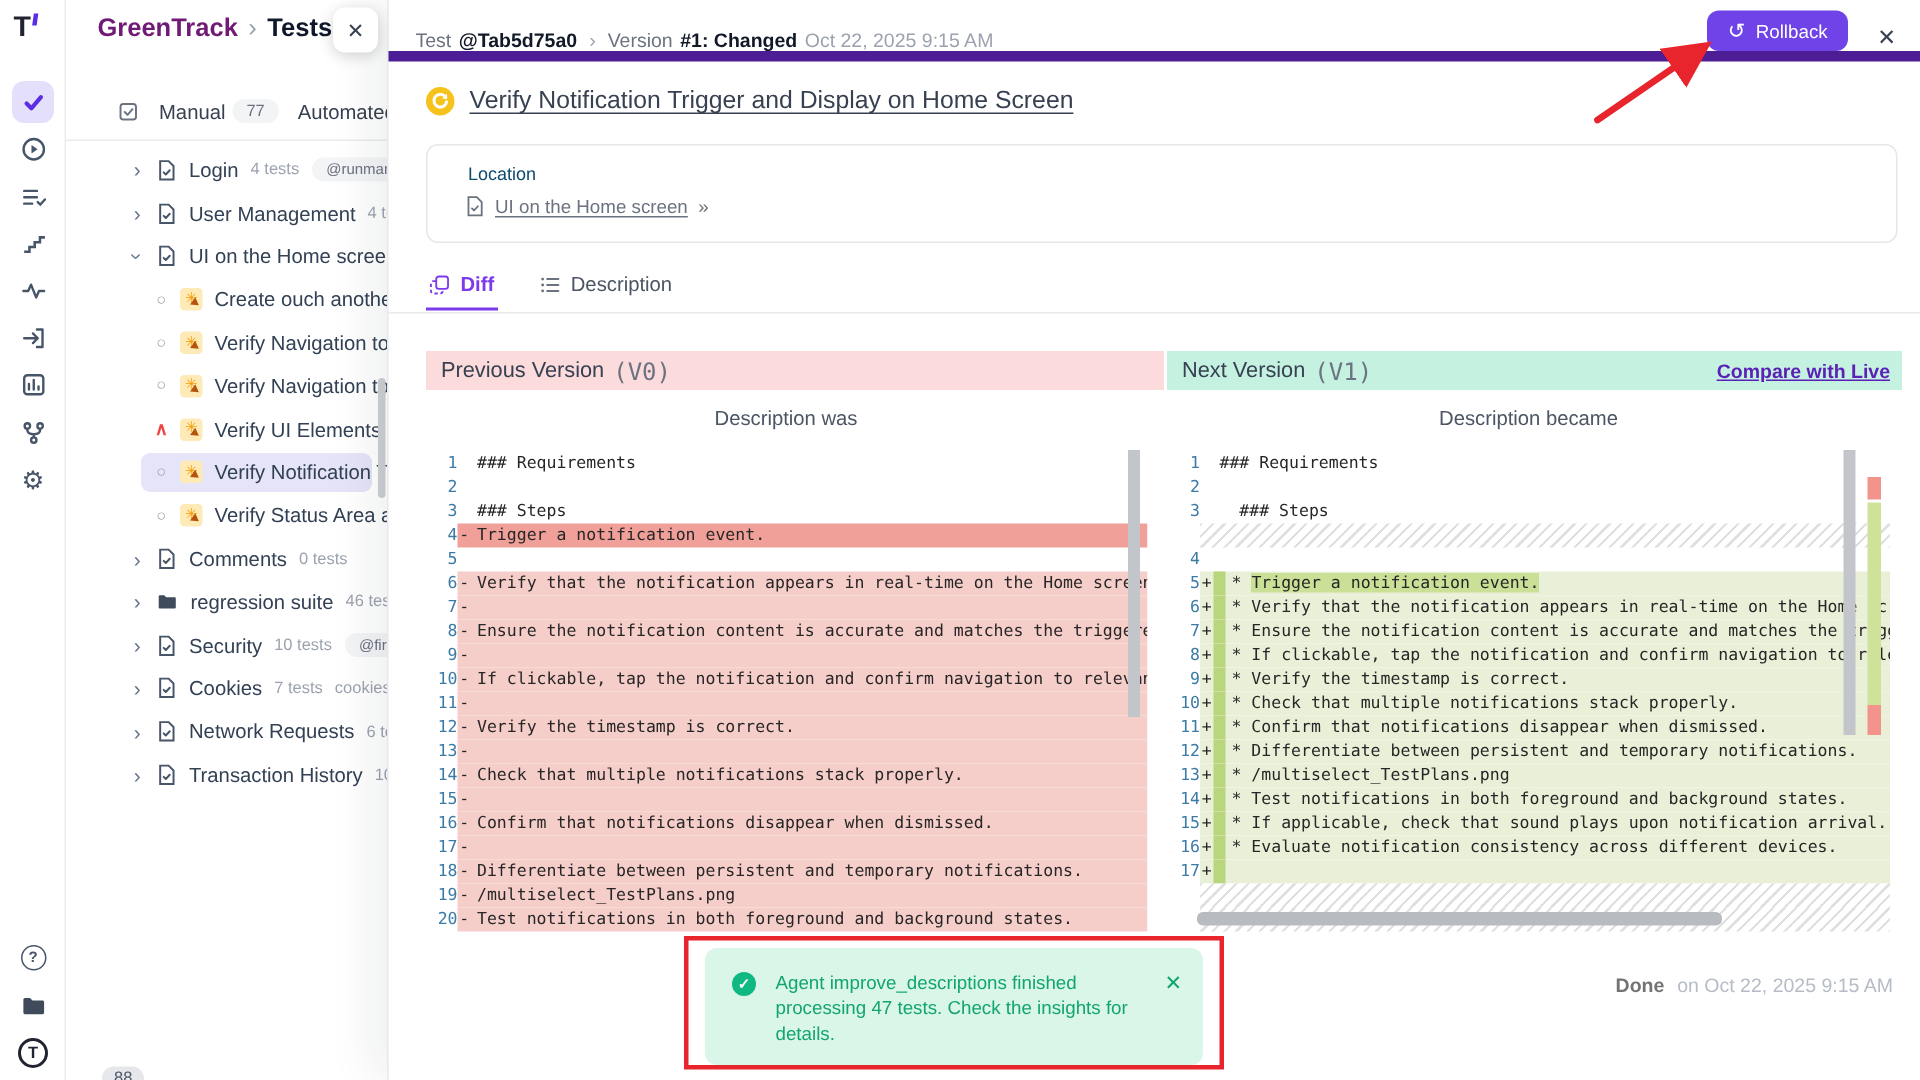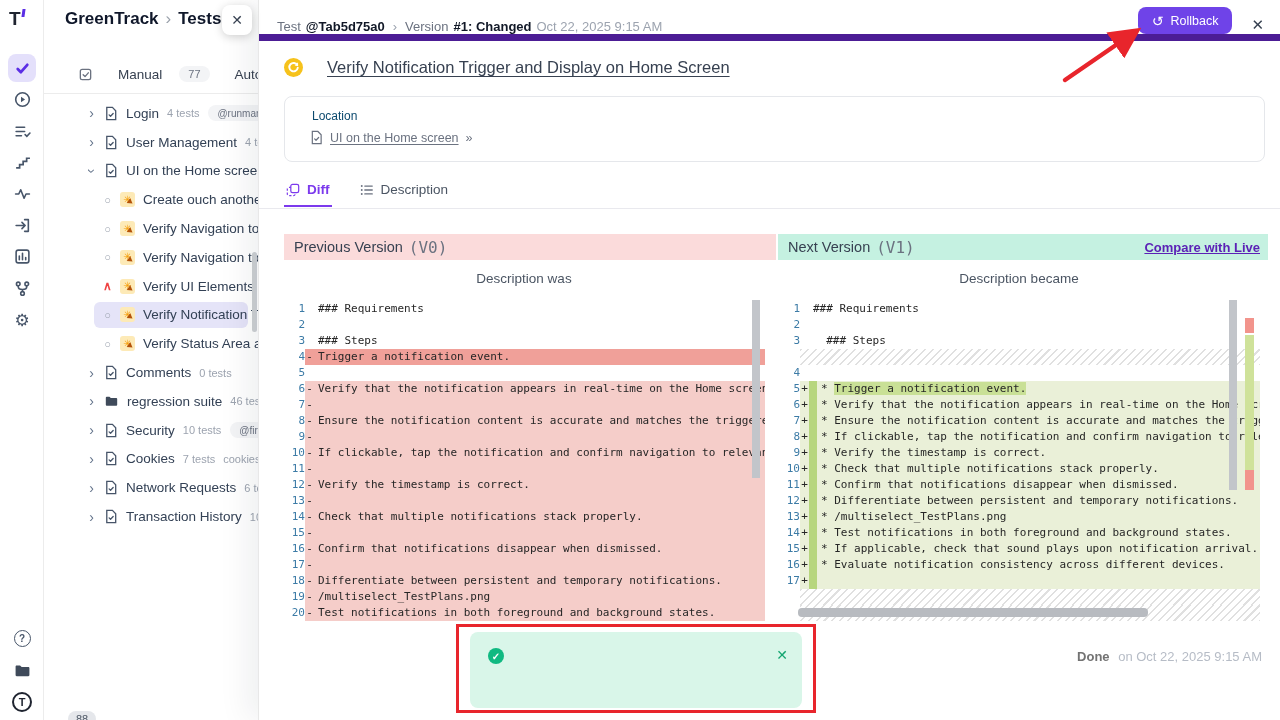--- a/index.html
+++ b/index.html
@@ -21,25 +21,25 @@
                display:flex; align-items:center; justify-content:center; font-size:10px;
                font-weight:700; color:#475569; }
   .avatar-t { width:20px; height:20px; border:2px solid #1f2430; border-radius:50%;
               display:flex; align-items:center; justify-content:center; font-size:11px;
               font-weight:700; color:#1f2430; }
 
   
   .sidebar { position:absolute; left:44px; top:0; width:214px; height:720px; background:#fff;
              overflow:hidden; z-index:4; }
   .breadcrumb { position:absolute; left:21px; top:9px; font-size:17px; white-space:nowrap; }
-  .bc-root { color:#0f172a; font-weight:600;text-align:right; }
+  .bc-root { color:#701a75; font-weight:600;text-align:right; }
   .bc-sep  { color:#9aa1ab; margin:0 7px; }
   .bc-cur  { color:#0f172a; font-weight:700; }
   .side-tabs { position:absolute; left:0; top:55px; right:-80px; height:39px;
-               border-bottom:1px solid #ececec; display:flex; align-items:center; gap:25px;
+               border-bottom:1px solid #ececec; display:flex; align-items:center; gap:13px;
                padding-left:34px; white-space:nowrap; font-size:13.5px; color:#374151; }
   .tab-pill { background:#f3f4f6; color:#6b7280; font-size:11px; padding:2px 9px;
               border-radius:10px; margin-left:-8px; }
   .tree { position:absolute; left:0; top:99px; right:-120px; }
   .trow { height:28.8px; display:flex; align-items:center; white-space:nowrap; position:relative; }
   .trow.file { padding-left:40px; }
   .trow.case { padding-left:56px; }
   .trow.selected::before { content:""; position:absolute; left:50px; right:130px; top:1px;
         bottom:1px; background:#e5e4f8; border-radius:6px; z-index:-1; }
   .tw { width:15px; color:#64748b; font-size:14px; flex:none; text-align:center; }
@@ -69,21 +69,21 @@
               padding:0 16px 0 18px; font-size:13px; white-space:nowrap; }
   .mh-gray { color:#6b7280; } .mh-dark { color:#111827; font-weight:700; margin-left:5px; }
   .mh-sep { color:#9ca3af; margin:0 8px; }
   .mh-time { color:#9ca3af; margin-left:5px; }
   .rollback-btn { margin-left:auto; background:#6f43e8; color:#fff; border:none; height:27px;
                   border-radius:8px; padding:0 14px; font-size:12.5px; display:flex;
                   align-items:center; gap:7px; cursor:pointer; font-family:inherit; }
   .rollback-btn .ric { font-family:"DejaVu Sans", sans-serif; font-size:14px; line-height:1; }
   .m-close { margin-left:19px; font-size:15px; color:#374151; background:none; border:none;
              cursor:pointer; }
-  .m-title-row { position:absolute; left:25px; top:58px; display:flex; align-items:center; gap:24px; }
+  .m-title-row { position:absolute; left:25px; top:58px; display:flex; align-items:center; gap:10px; }
   .badge-changed { width:19px; height:19px; border-radius:50%; background:#f6c21c; flex:none;
                    display:flex; align-items:center; justify-content:center; }
   .m-title { font-size:16.5px; color:#374151; font-weight:500; text-decoration:underline;
              text-underline-offset:3px; }
   .location-card { position:absolute; left:25px; right:15px; top:96px; height:66px;
                    border:1px solid #e5e7eb; border-radius:8px; }
   .loc-label { position:absolute; left:27px; top:12px; font-size:12px; color:#0c4a6e; }
   .loc-line { position:absolute; left:25px; top:33px; display:flex; align-items:center; gap:7px;
               font-size:12.5px; color:#6b7280; }
   .loc-link { text-decoration:underline; text-underline-offset:2px; color:#6b7280; }
@@ -769,20 +769,21 @@
     <div class="m-footer">
       <span class="f-done">Done</span>
       <span class="f-time">on Oct 22, 2025 9:15 AM</span>
     </div>
   </section>
 
   <button class="float-close">✕</button>
 
   <div class="toast">
     <span class="toast-icon">✓</span>
+    <span class="toast-msg">Agent improve_descriptions finished processing 47 tests. Check the insights for details.</span>
     <button class="toast-close">✕</button>
   </div>
 
   <div class="ann-rect"></div>
   <svg class="ann-arrow" viewBox="0 0 120 70">
     <defs>
         <marker id="ah" markerWidth="7" markerHeight="7" refX="4.5" refY="3.5" orient="auto">
           <path d="M0 0L7 3.5 0 7z" fill="#e8252c"></path>
         </marker>
       </defs>

